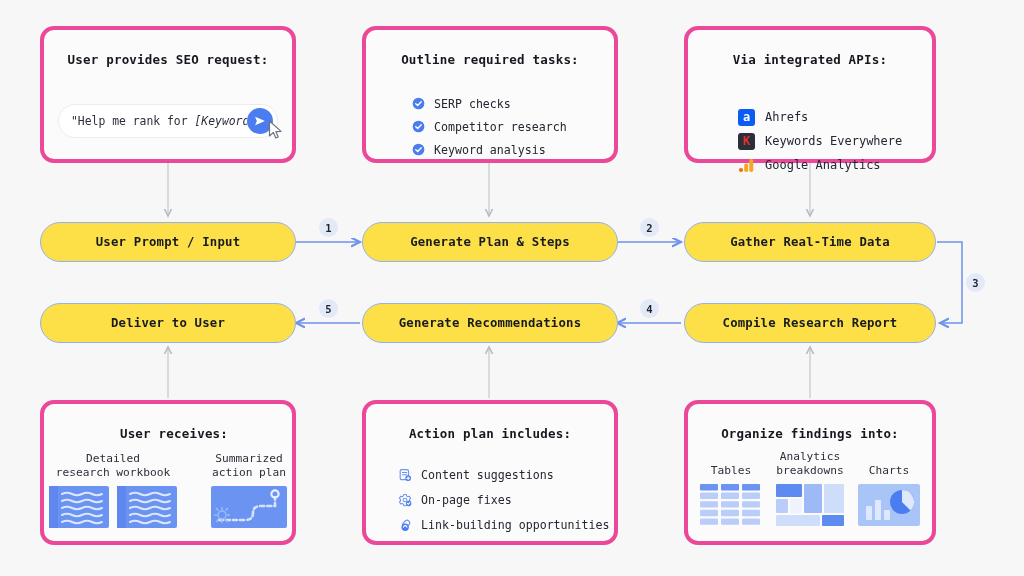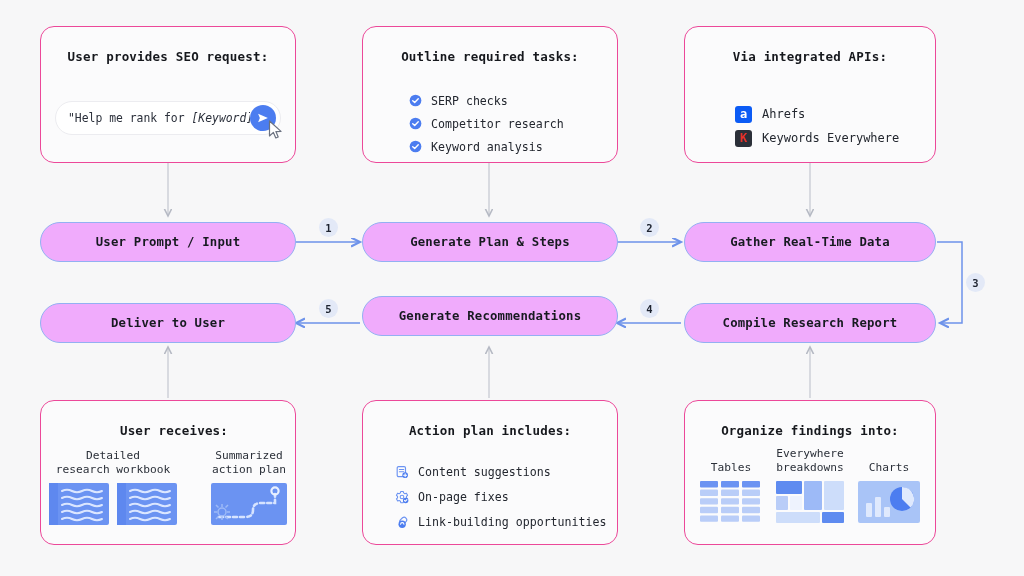--- a/index.html
+++ b/index.html
@@ -8,21 +8,21 @@
     background:#f7f7f8;
     font-family:"DejaVu Sans Mono","Liberation Mono",monospace;
     color:#1f2430;
   }
   .stage{position:relative;width:1024px;height:576px;}
 
   
   .card{
     position:absolute;
     background:#fbfbfc;
-    border:1px solid #ec4899;
+    border:4px solid #ec4899;
     border-radius:14px;
     box-sizing:border-box;
   }
   .card-title{
     text-align:center;
     font-size:12.5px;
     font-weight:700;
     letter-spacing:.2px;
     color:#16181d;
     margin-top:22px;
@@ -84,21 +84,21 @@
   .thumbs{position:absolute;left:0;right:0;top:44px;display:flex;justify-content:center;}
   .thumb{display:flex;flex-direction:column;align-items:center;}
   .thumb .cap{
     font-size:11.2px;color:#2b3039;text-align:center;line-height:14px;
     margin-bottom:6px;white-space:pre-line;
   }
 
   
   .pill{
     position:absolute;height:40px;
-    background:#f0abfc;
+    background:#fde047;
     border:1.4px solid #93b0f2;
     border-radius:20px;
     display:flex;align-items:center;justify-content:center;
     box-sizing:border-box;
   }
   .pill span{font-size:12.3px;font-weight:700;color:#171a20;letter-spacing:.2px;white-space:nowrap;}
 
   
   .badge{
     position:absolute;width:19px;height:19px;border-radius:50%;
@@ -189,37 +189,45 @@
     <div class="card-title">Via integrated APIs:</div>
     <div class="api-list">
       <div class="api-row">
         <div class="api-ico ico-ahrefs">a</div>
         <span class="lbl">Ahrefs</span>
       </div>
       <div class="api-row">
         <div class="api-ico ico-kw">K</div>
         <span class="lbl">Keywords Everywhere</span>
       </div>
+      <div class="api-row">
+        <svg class="api-ico ico-ga" viewBox="0 0 17 17">
+          <rect x="11.3" y="2" width="4" height="13" rx="1.8" fill="#f5a623"></rect>
+          <rect x="6.2" y="6.6" width="4" height="8.4" rx="1.8" fill="#f5a623"></rect>
+          <circle cx="3" cy="13" r="2.1" fill="#e8710a"></circle>
+        </svg>
+        <span class="lbl">Google Analytics</span>
+      </div>
     </div>
   </div>
 
   <div class="pill" style="left:40px;top:222px;width:256px;">
     <span>User Prompt / Input</span>
   </div>
   <div class="pill" style="left:362px;top:222px;width:256px;">
     <span>Generate Plan &amp; Steps</span>
   </div>
   <div class="pill" style="left:684px;top:222px;width:252px;">
     <span>Gather Real-Time Data</span>
   </div>
 
   <div class="pill" style="left:40px;top:303px;width:256px;">
     <span>Deliver to User</span>
   </div>
-  <div class="pill" style="left:362px;top:296px;width:256px;">
+  <div class="pill" style="left:362px;top:303px;width:256px;">
     <span>Generate Recommendations</span>
   </div>
   <div class="pill" style="left:684px;top:303px;width:252px;">
     <span>Compile Research Report</span>
   </div>
 
   <div class="badge" style="left:319px;top:218px;">1</div>
   <div class="badge" style="left:640px;top:218px;">2</div>
   <div class="badge" style="left:966px;top:273px;">3</div>
   <div class="badge" style="left:640px;top:299px;">4</div>
@@ -326,21 +334,21 @@
             <rect x="0" y="25.8" width="18" height="6.4" rx="1"></rect>
               <rect x="21" y="25.8" width="18" height="6.4" rx="1"></rect>
               <rect x="42" y="25.8" width="18" height="6.4" rx="1"></rect>
             <rect x="0" y="34.4" width="18" height="6.4" rx="1"></rect>
               <rect x="21" y="34.4" width="18" height="6.4" rx="1"></rect>
               <rect x="42" y="34.4" width="18" height="6.4" rx="1"></rect>
           </g>
         </svg>
       </div>
       <div class="thumb">
-        <div class="cap">Everywhere
+        <div class="cap">Analytics
 breakdowns</div>
         <svg width="68" height="42" viewBox="0 0 68 42">
           <rect x="0" y="0" width="26" height="13" rx="1" fill="#5e8bf0"></rect>
           <rect x="0" y="15" width="12" height="14" rx="1" fill="#b9cdf8"></rect>
           <rect x="14" y="15" width="12" height="14" rx="1" fill="#eef3fe"></rect>
           <rect x="28" y="0" width="18" height="29" rx="1" fill="#9dbaf7"></rect>
           <rect x="48" y="0" width="20" height="29" rx="1" fill="#cdddfa"></rect>
           <rect x="0" y="31" width="44" height="11" rx="1" fill="#cdddfa"></rect>
           <rect x="46" y="31" width="22" height="11" rx="1" fill="#5e8bf0"></rect>
         </svg>

